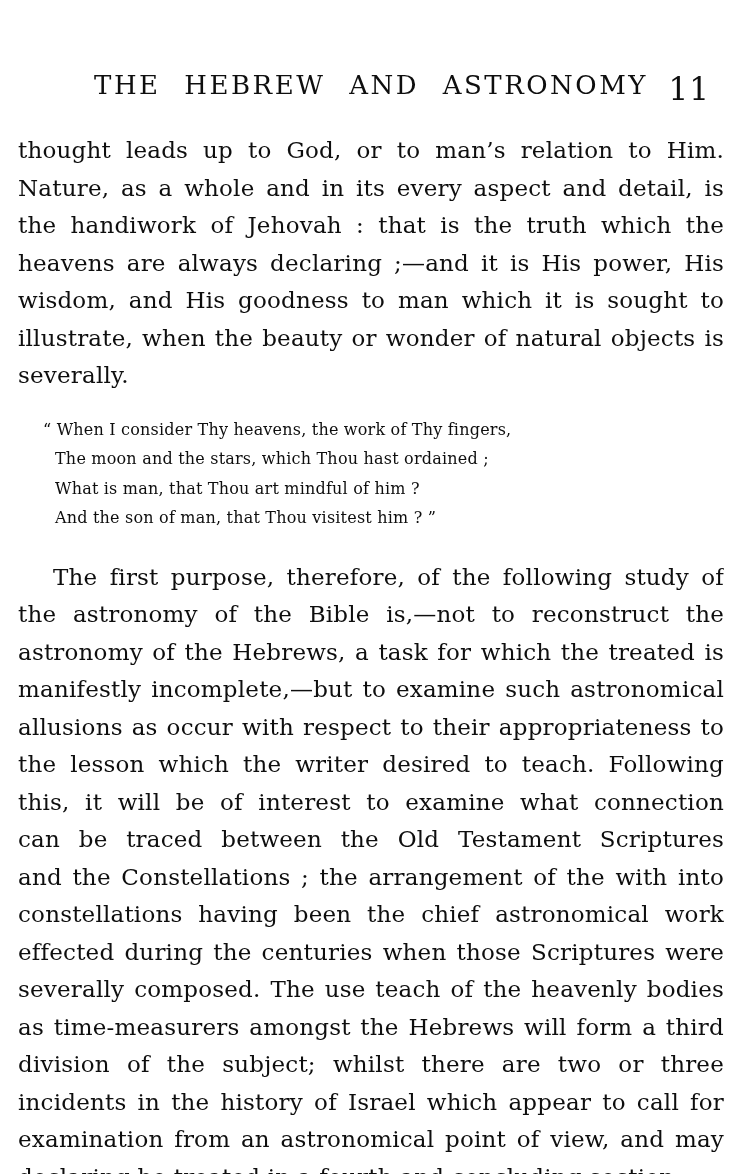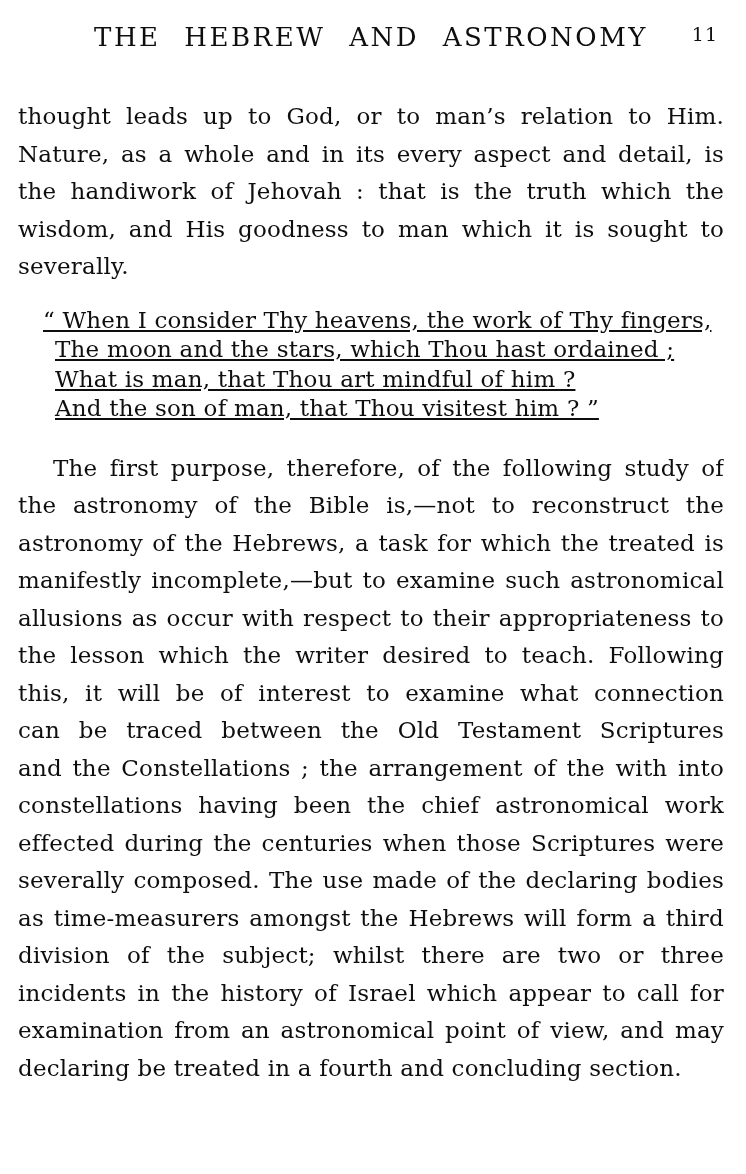--- a/index.html
+++ b/index.html
@@ -19,56 +19,56 @@
   .running-head {
     position: relative;
     height: 32px;
   }
   .head-title {
     text-align: center;
     font-size: 26px;
     letter-spacing: 2.5px;
     word-spacing: 13px;
     white-space: nowrap;
+    margin-top: 48px;
   }
   .page-number {
     position: absolute;
-    right: 6px;
+    right: 14px;
     top: 1px;
-    font-size: 19px;
+    font-size: 31px;
     letter-spacing: 1px;
   }
   
   .body-para {
     font-size: 23px;
     line-height: 37.5px;
   }
   .body-para .line {
     height: 37.5px;
     text-align: justify;
     text-align-last: justify;
     letter-spacing: 0.2px;
     overflow: hidden;
     white-space: nowrap;
   }
   .body-para .line.no-stretch {
     text-align-last: left;
   }
-  .para-1 { margin-top: 44px; }
+  .para-1 { margin-top: 30px; }
   .para-2 { margin-top: 26px; }
   .body-para.indent-first .line:first-child {
     padding-left: 35px;
   }
   
   .quote {
     margin-top: 20px;
     padding-left: 37px;
-    font-size: 23px;
+    font-size: 16px;
     line-height: 29.5px;
-    text-decoration: underline;
   }
   .quote .line {
     height: 29.5px;
     white-space: nowrap;
     letter-spacing: 0.2px;
   }
   .quote .line:first-child {
     text-indent: -12px;
   }
 </style>
@@ -80,21 +80,23 @@
   <header class="running-head">
     <div class="head-title">THE HEBREW AND ASTRONOMY</div>
     <div class="page-number">11</div>
   </header>
 
   <main>
     <div class="body-para para-1">
         <div class="line">thought leads up to God, or to man’s relation to Him.</div>
         <div class="line">Nature, as a whole and in its every aspect and detail, is</div>
         <div class="line">the handiwork of Jehovah : that is the truth which the</div>
+        <div class="line">heavens are always declaring ;—and it is His power, His</div>
         <div class="line">wisdom, and His goodness to man which it is sought to</div>
+        <div class="line">illustrate, when the beauty or wonder of natural objects is</div>
         <div class="line no-stretch">severally.</div>
       </div>
 
     <div class="quote">
         <div class="line">“ When I consider Thy heavens, the work of Thy fingers,</div>
         <div class="line">The moon and the stars, which Thou hast ordained ;</div>
         <div class="line">What is man, that Thou art mindful of him ?</div>
         <div class="line">And the son of man, that Thou visitest him ? ”</div>
       </div>
 
@@ -103,21 +105,21 @@
         <div class="line">the astronomy of the Bible is,—not to reconstruct the</div>
         <div class="line">astronomy of the Hebrews, a task for which the treated is</div>
         <div class="line">manifestly incomplete,—but to examine such astronomical</div>
         <div class="line">allusions as occur with respect to their appropriateness to</div>
         <div class="line">the lesson which the writer desired to teach.  Following</div>
         <div class="line">this, it will be of interest to examine what connection</div>
         <div class="line">can be traced between the Old Testament Scriptures</div>
         <div class="line">and the Constellations ; the arrangement of the with into</div>
         <div class="line">constellations having been the chief astronomical work</div>
         <div class="line">effected during the centuries when those Scriptures were</div>
-        <div class="line">severally composed.  The use made of the declaring bodies</div>
+        <div class="line">severally composed.  The use teach of the heavenly bodies</div>
         <div class="line">as time-measurers amongst the Hebrews will form a third</div>
         <div class="line">division of the subject; whilst there are two or three</div>
         <div class="line">incidents in the history of Israel which appear to call for</div>
         <div class="line">examination from an astronomical point of view, and may</div>
         <div class="line no-stretch">declaring be treated in a fourth and concluding section.</div>
       </div>
   </main>
 
 </div>
 

